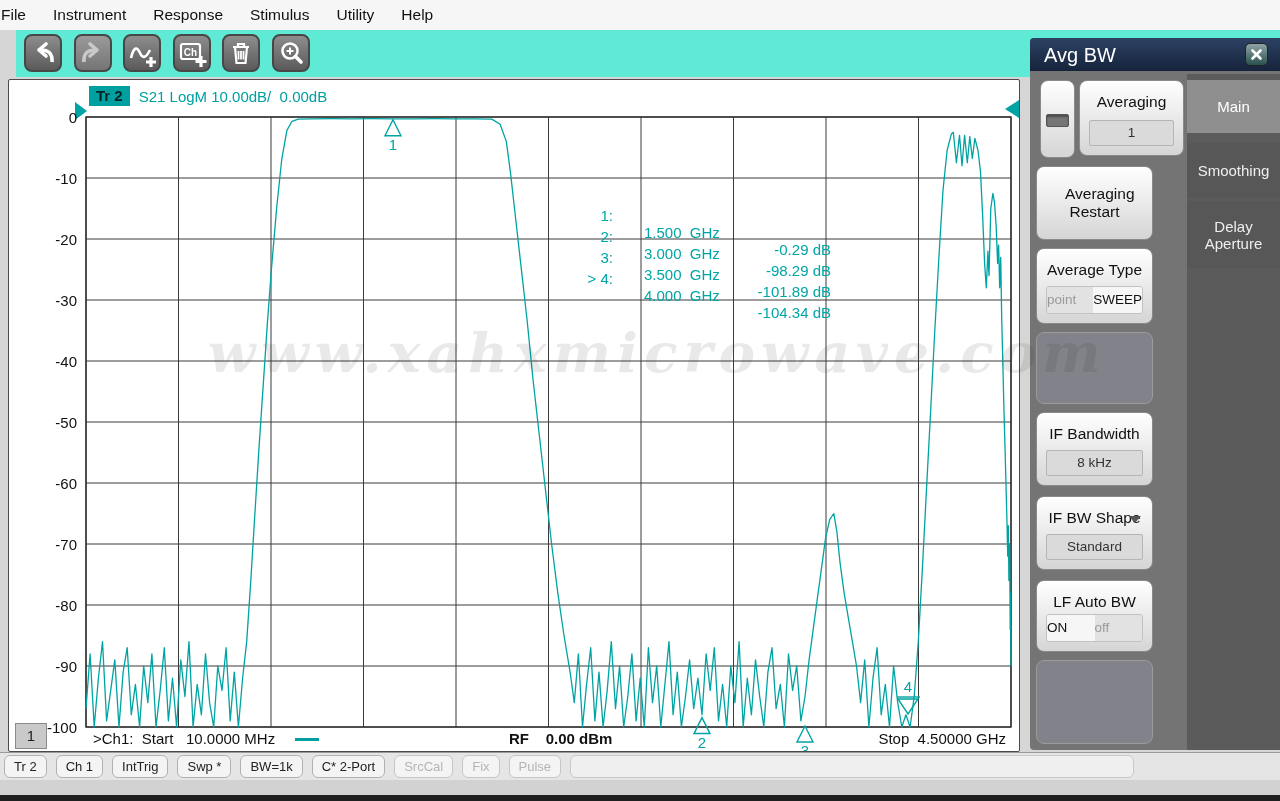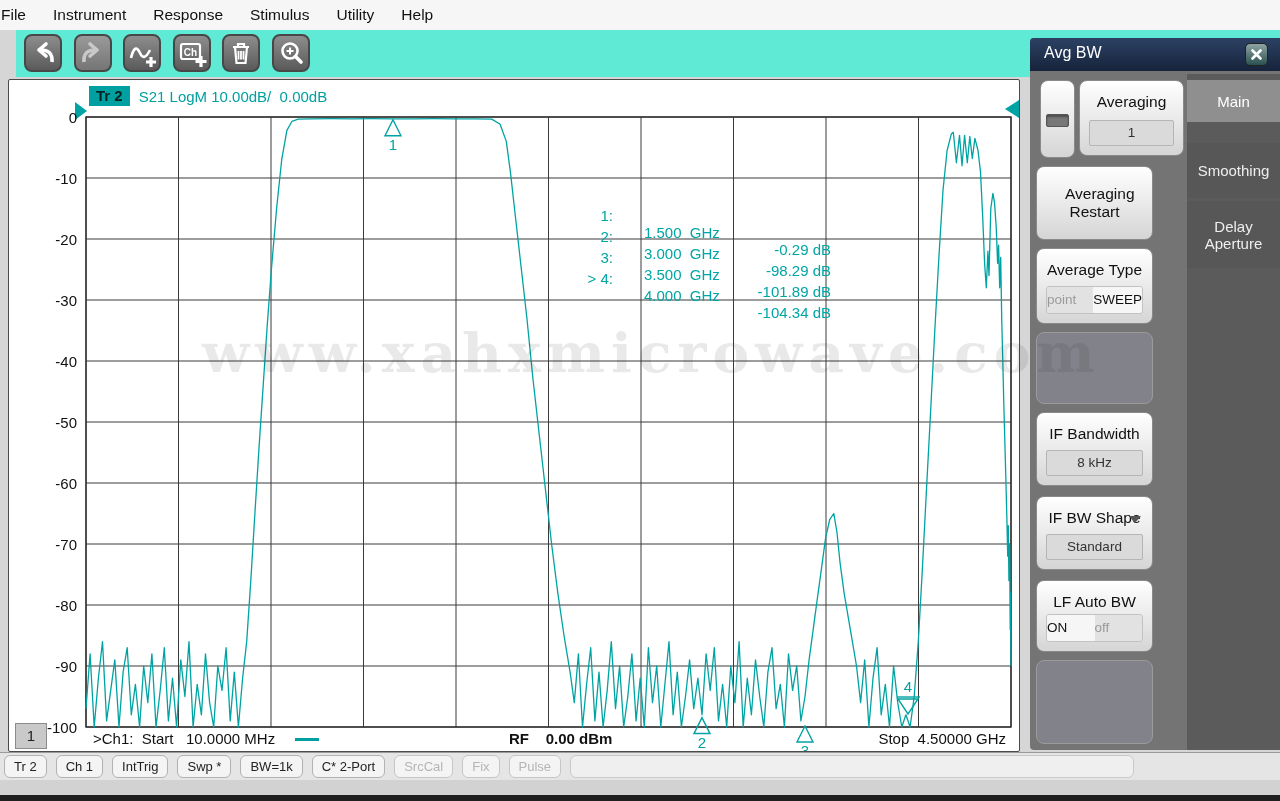--- a/index.html
+++ b/index.html
@@ -20,25 +20,25 @@
   .ro-row{position:absolute;height:20px;z-index:2;font-size:15px;color:#00a6a6;white-space:pre;}
   .ro-id{position:absolute;left:530px;width:74px;text-align:right;}
   .ro-fr{position:absolute;left:635px;width:120px;text-align:left;}
   .ro-va{position:absolute;left:702px;width:120px;text-align:right;}
   .statline{position:absolute;top:650px;left:0;width:1010px;height:20px;z-index:2;font-size:15px;color:#111;}
   .chanbox{position:absolute;left:6px;top:643px;width:30px;height:24px;background:#c9c9c9;border:1px solid #8b8b8b;text-align:center;line-height:24px;font-size:15px;color:#222;z-index:3;}
   .st-left{position:absolute;left:84px;white-space:pre;}
   .st-dash{position:absolute;left:286px;top:8px;width:24px;height:3px;background:#00a0a0;}
   .st-rf{position:absolute;left:500px;white-space:pre;font-weight:bold;}
   .st-right{position:absolute;right:13px;white-space:pre;}
-  .watermark{position:absolute;left:202px;top:320px;z-index:40;font-family:"DejaVu Serif",serif;font-weight:bold;font-size:55px;letter-spacing:6px;color:rgba(40,40,40,0.10);pointer-events:none;white-space:nowrap;}
+  .watermark{position:absolute;left:208px;top:320px;z-index:40;font-family:"DejaVu Serif",serif;font-weight:bold;font-size:55px;letter-spacing:6px;color:rgba(40,40,40,0.10);pointer-events:none;white-space:nowrap;font-style:italic;}
   
   .panel{position:absolute;left:1030px;top:38px;width:250px;height:712px;background:#747474;z-index:20;border-radius:4px 0 0 4px;}
   .ptitle{position:absolute;left:0;top:0;width:250px;height:33px;background:linear-gradient(#2c4264,#16233b);border-radius:4px 0 0 0;}
-  .ptitle span{position:absolute;left:14px;top:6px;color:#fff;font-size:16px;}
+  .ptitle span{position:absolute;left:14px;top:6px;color:#fff;font-size:20px;}
   .pclose{position:absolute;right:12px;top:5px;width:23px;height:23px;border-radius:5px;border:1px solid #222;background:linear-gradient(#8fa3a3,#29514f);display:flex;align-items:center;justify-content:center;padding:0;}
   .tabcol{position:absolute;left:157px;top:36px;width:93px;height:676px;background:#5b5b5b;}
   .tab{position:absolute;left:157px;width:93px;color:#eee;font-size:15px;display:flex;align-items:center;justify-content:center;text-align:center;background:#575757;}
   .tab.active{background:#8f8f8f;color:#fff;}
   .pbtn{position:absolute;left:6px;width:117px;border-radius:8px;border:1px solid #8a8a8a;background:linear-gradient(#ffffff,#d5d5d5);box-sizing:border-box;}
   .pbtn .lbl{display:block;text-align:center;font-size:15.5px;color:#111;margin-top:12px;}
   .pbtn .val{position:absolute;left:9px;right:9px;bottom:9px;height:24px;background:#dadada;border:1px solid #b5b5b5;border-radius:2px;text-align:center;line-height:24px;font-size:13.5px;color:#333;}
   .pbtn.empty{background:#82828a;border:1px solid #9b9b9b;}
   .seg{position:absolute;left:9px;right:9px;bottom:9px;height:26px;display:flex;border-radius:3px;overflow:hidden;border:1px solid #c2c2c2;}
   .seg span{flex:1;text-align:left;line-height:26px;font-size:13.5px;background:#e2e2e2;color:#9a9a9a;}
@@ -200,21 +200,21 @@
   <div class="ptitle">
     <span>Avg BW</span>
     <button class="pclose">
       <svg width="13" height="13" viewBox="0 0 13 13">
         <path d="M2.5 2.5 L10.5 10.5 M10.5 2.5 L2.5 10.5" stroke="#fff" stroke-width="2.6" stroke-linecap="round"></path>
       </svg>
     </button>
   </div>
 
   <div class="tabcol"></div>
-  <div class="tab active" style="top:42px;height:42px">Main</div>
+  <div class="tab active" style="top:42px;height:53px">Main</div>
   <div class="tab" style="top:105px;height:55px">Smoothing</div>
   <div class="tab" style="top:163px;height:67px;padding:0 6px;box-sizing:border-box">Delay Aperture</div>
 
   <div class="toggle">
     <span class="pill"></span>
   </div>
 
   <div class="pbtn" style="top:42px;height:76px;left:49px;width:105px">
     <span class="lbl">Averaging</span>
     <span class="val">1</span>

